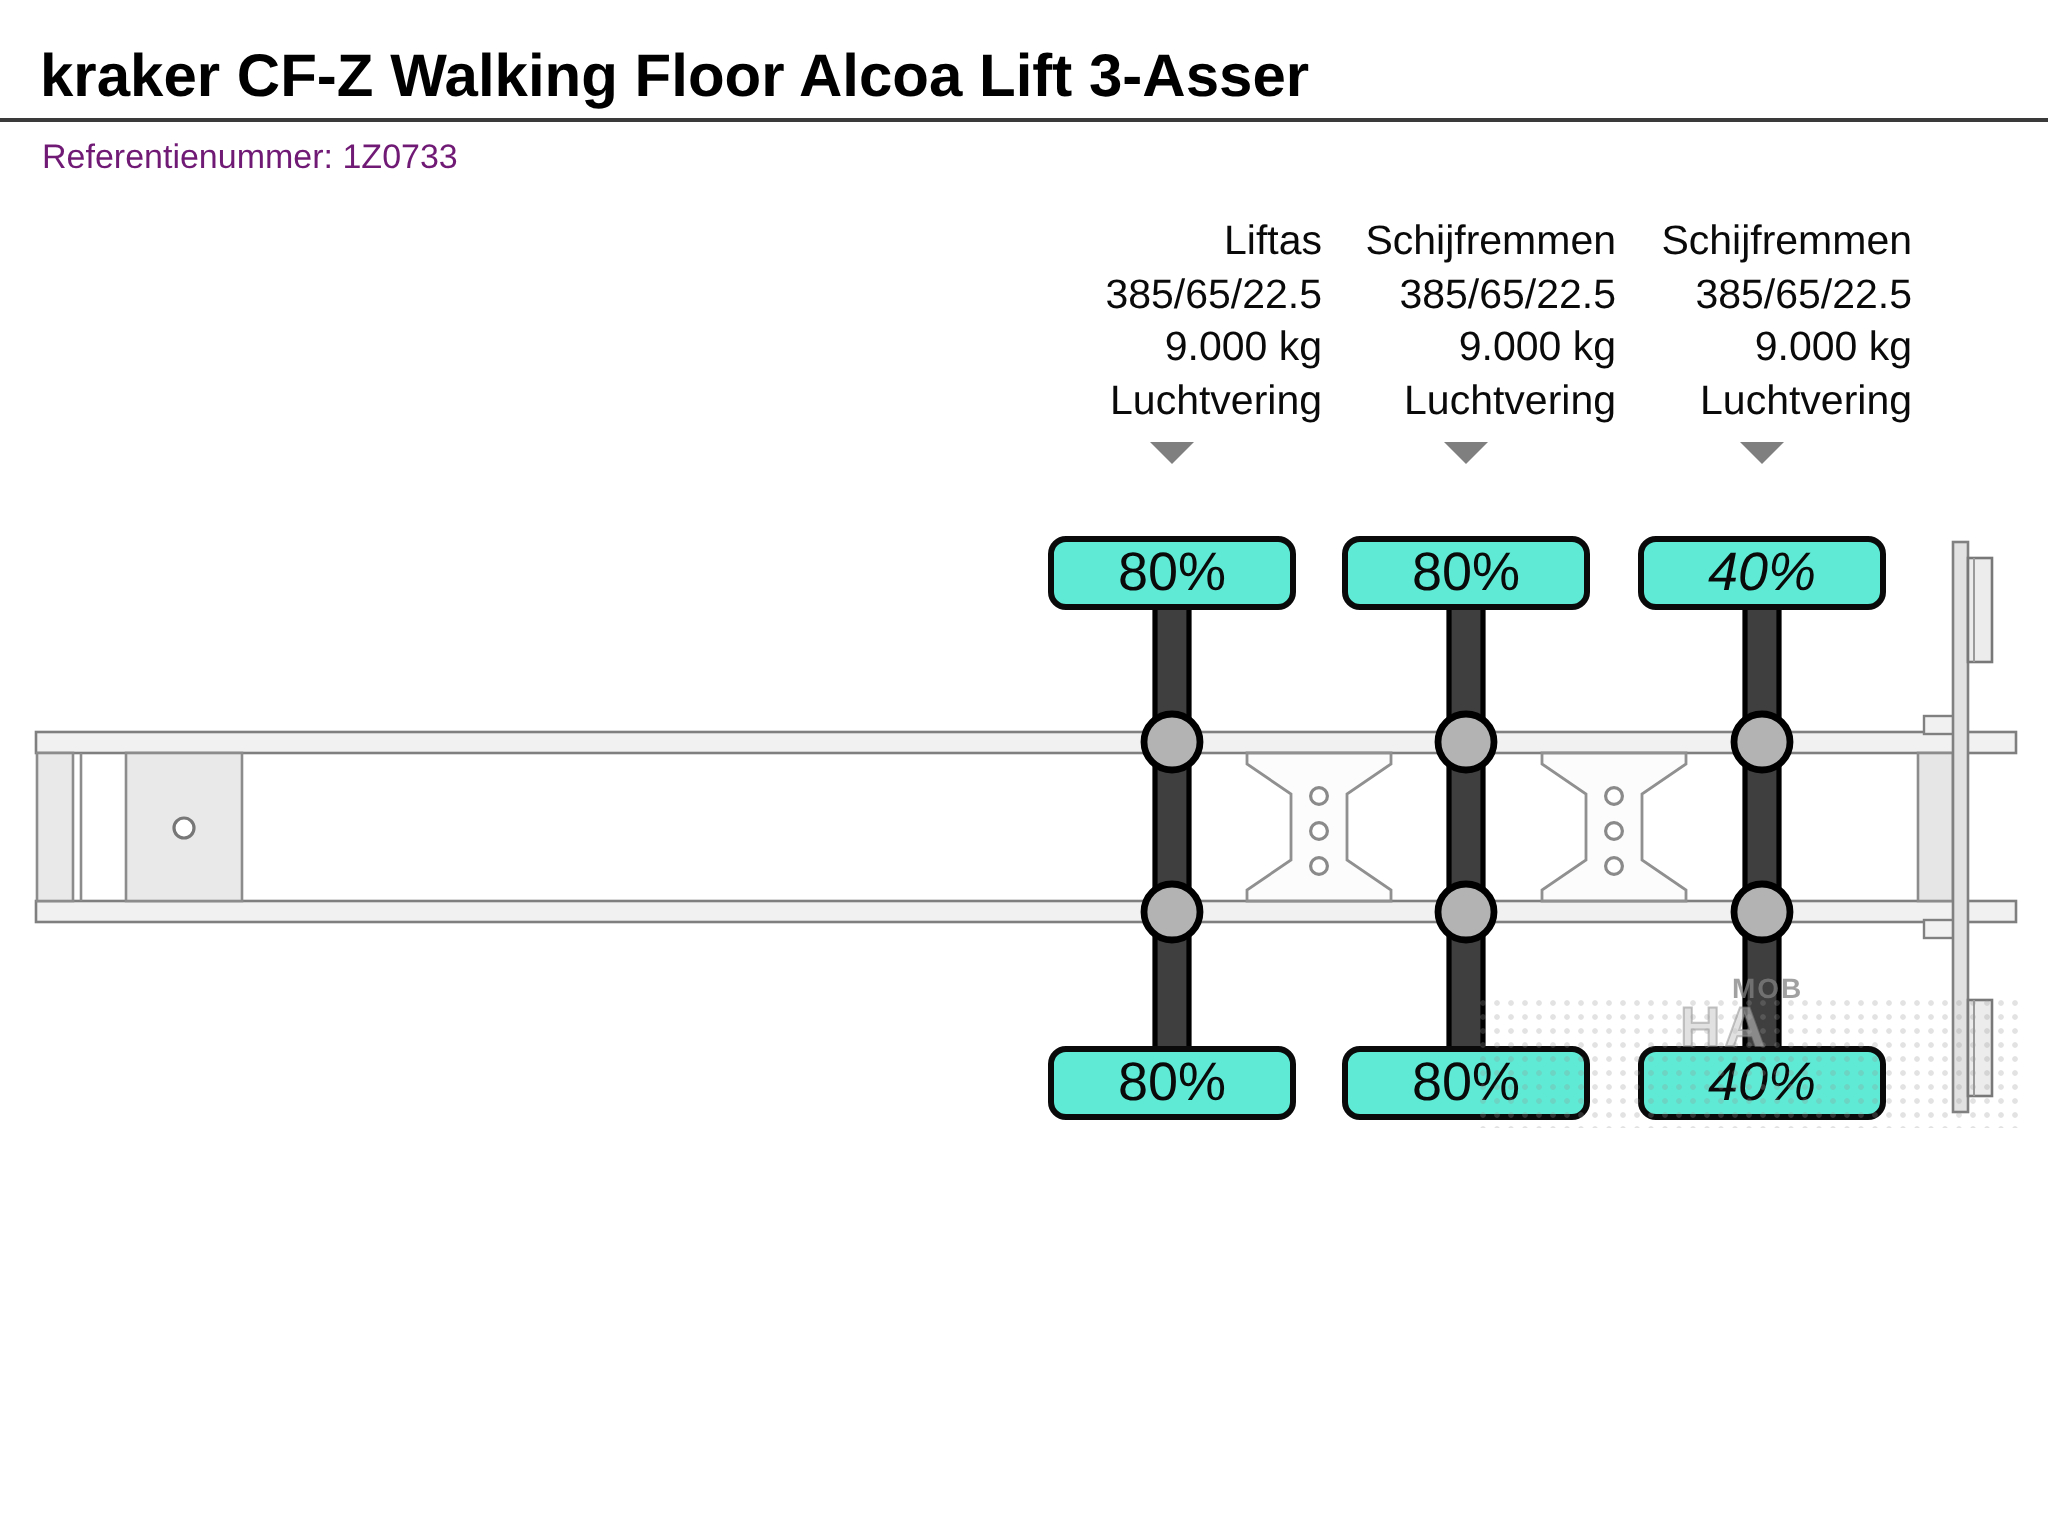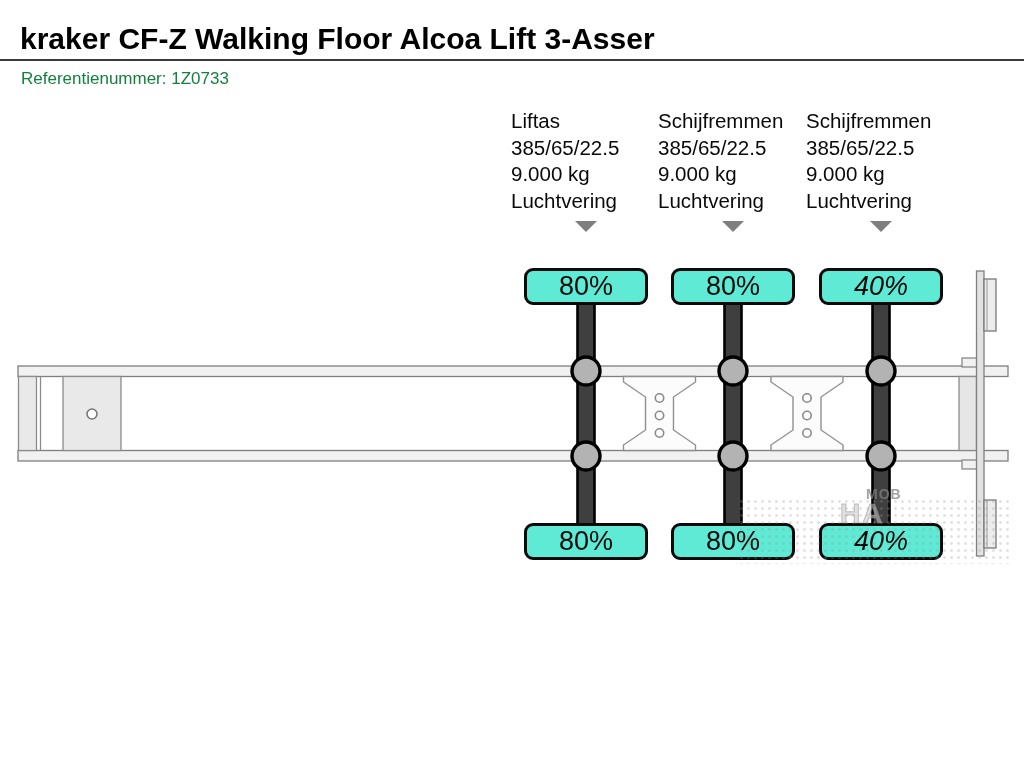--- a/index.html
+++ b/index.html
@@ -3,24 +3,24 @@
 <meta charset="utf-8">
 <style>
   html,body{margin:0;padding:0;background:#ffffff;}
   #page{position:relative;width:1024px;height:739px;background:#ffffff;overflow:hidden;
         font-family:"Liberation Sans","DejaVu Sans",sans-serif;}
 
   
   .title{position:absolute;left:20px;top:22px;font-size:30px;font-weight:bold;color:#000;
          letter-spacing:0px;white-space:nowrap;}
   .divider{position:absolute;left:0;top:59px;width:1024px;height:0;border-top:2px solid #3a3a3a;}
-  .refnum{position:absolute;left:21px;top:69px;font-size:17px;color:#15803d;}
+  .refnum{position:absolute;left:21px;top:69px;font-size:17px;color:#701a75;}
 
   
-  .spec-col{position:absolute;top:108px;width:150px;text-align:left;color:#0a0a0a;
+  .spec-col{position:absolute;top:108px;width:150px;text-align:right;color:#0a0a0a;
             font-size:20.5px;line-height:26.5px;}
   .spec-col.c1{left:511px;} .spec-col.c2{left:658px;} .spec-col.c3{left:806px;}
 
   .tri{position:absolute;top:221px;width:0;height:0;
        border-left:11px solid transparent;border-right:11px solid transparent;
        border-top:11px solid #7f7f7f;}
   .tri.c1{left:575px;} .tri.c2{left:722px;} .tri.c3{left:870px;}
 
   
   .diagram-svg{position:absolute;left:0;top:0;}

